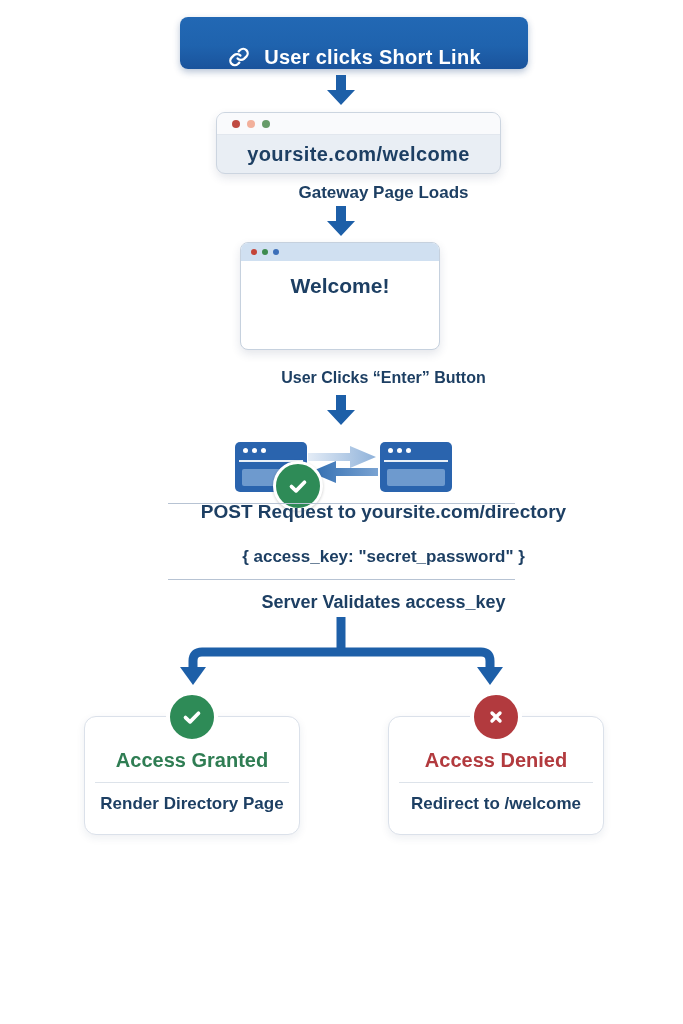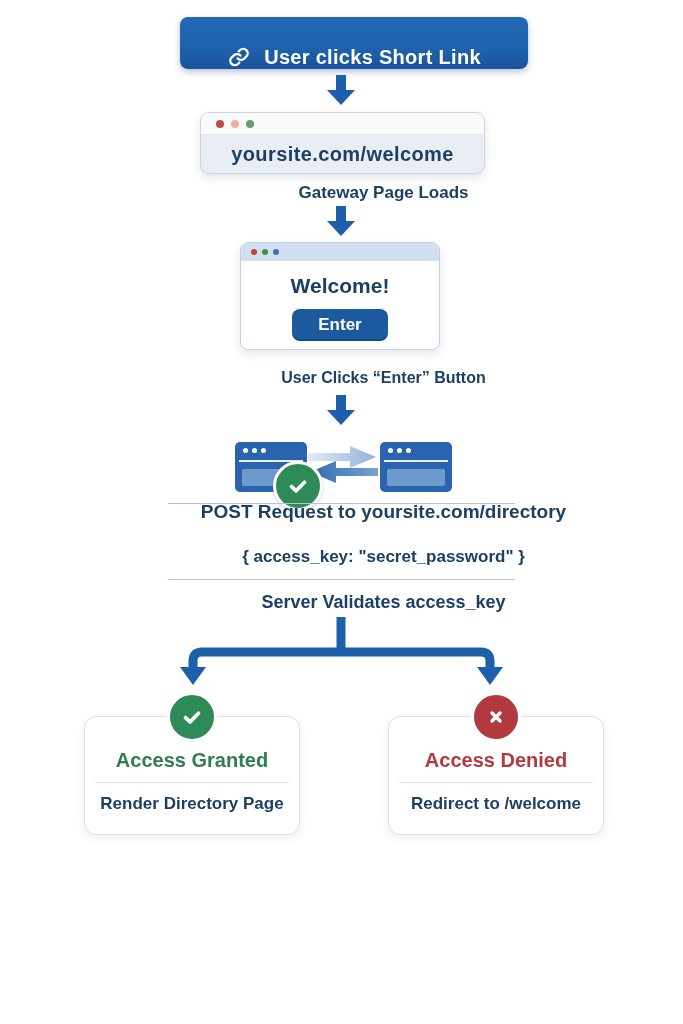--- a/index.html
+++ b/index.html
@@ -11,21 +11,21 @@
         background:linear-gradient(180deg,#2268b4,var(--pill-blue,#1f63ae) 55%,#1a539c);
         box-shadow:0 3px 7px rgba(20,60,120,.3);
         display:flex;align-items:flex-end;justify-content:center;gap:13px;
         color:#fff;font-weight:bold;font-size:20px;letter-spacing:.3px;margin-left:12px;}
 
   
   .arr{position:absolute;left:324px;width:34px;height:30px;}
   .arr path{fill:var(--arrow-blue,#1d5fa8);}
 
   
-  .win1{position:absolute;left:200px;top:112px;width:283px;height:60px;border-radius:9px;
+  .win1{position:absolute;left:216px;top:112px;width:283px;height:60px;border-radius:9px;
         border:1px solid #ccd5e0;background:#e9eef4;box-shadow:0 4px 10px rgba(30,50,90,.12);}
   .win1-bar{height:21px;background:#f9fafc;border-bottom:1px solid #e2e7ee;
             border-radius:8px 8px 0 0;display:flex;align-items:center;gap:7px;padding-left:15px;}
   .dot8{width:8px;height:8px;border-radius:50%;}
   .win1-body{height:38px;display:flex;align-items:center;justify-content:center;
              font-weight:bold;font-size:20px;letter-spacing:.4px;}
 
   .caption{position:absolute;left:0;width:683px;text-align:center;font-weight:bold;padding-left:42px;}
 
   
@@ -109,21 +109,20 @@
   </svg>
 
   <div class="win2">
     <div class="win2-bar">
       <span class="dot6" style="background:#c44438"></span>
       <span class="dot6" style="background:#3d8b4f"></span>
       <span class="dot6" style="background:#3c6fb9"></span>
     </div>
     <div class="win2-body">
       <div class="welcome-t">Welcome!</div>
-      <div class="enter-btn">Enter</div>
     </div>
   </div>
 
   <div class="caption" style="top:369px;font-size:16px">User Clicks “Enter” Button</div>
 
   <svg class="arr" style="top:395px" viewBox="0 0 34 30">
     <path d="M12 0 H22 V15 H31 L17 30 L3 15 H12 Z"></path>
   </svg>
 
   <div class="sync">

